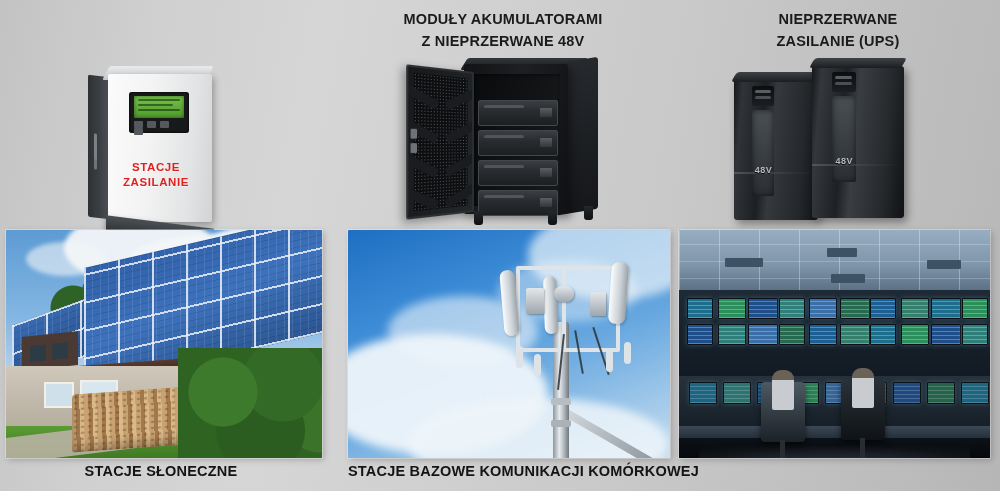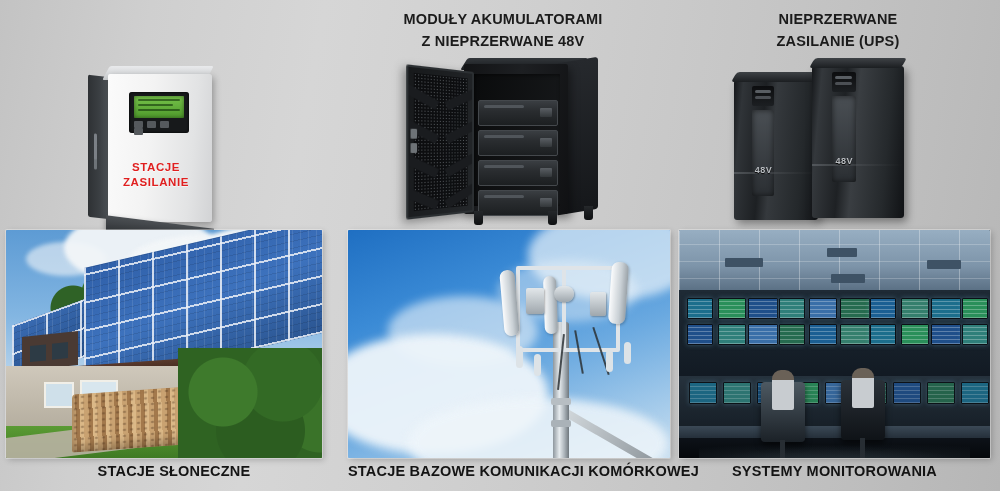--- a/index.html
+++ b/index.html
@@ -377,21 +377,21 @@
     </div>
     <div class="eave"></div>
     <div class="wall"></div>
     <div class="win2"></div>
     <div class="win3"></div>
     <div class="lawn"></div>
     <div class="path"></div>
     <div class="wood"></div>
     <div class="hedge"></div>
   </div>
-  <div class="cap" style="left:16px;width:316px;">STACJE SŁONECZNE</div>
+  <div class="cap" style="left:3px;width:316px;">STACJE SŁONECZNE</div>
 
   <div class="photo p2">
     <div class="sky2"></div>
     <div class="c2cl c2d"></div>
     <div class="c2cl c2c"></div>
     <div class="c2cl c2b"></div>
     <div class="c2cl c2a"></div>
     <div class="c2cl c2e"></div>
     <div class="brace"></div>
     <div class="mast"></div>
@@ -463,15 +463,14 @@
     <div class="floor"></div>
     <div class="chair ch1">
         <u></u>
       </div>
     <div class="chair ch2">
         <u></u>
       </div>
     <div class="pers pr1"></div>
     <div class="pers pr2"></div>
   </div>
-  <div class="cap" style="left:679px;width:311px;">SYSTEMY MONITOROWANIA</div>
 
 </div>
 
 </body></html>

